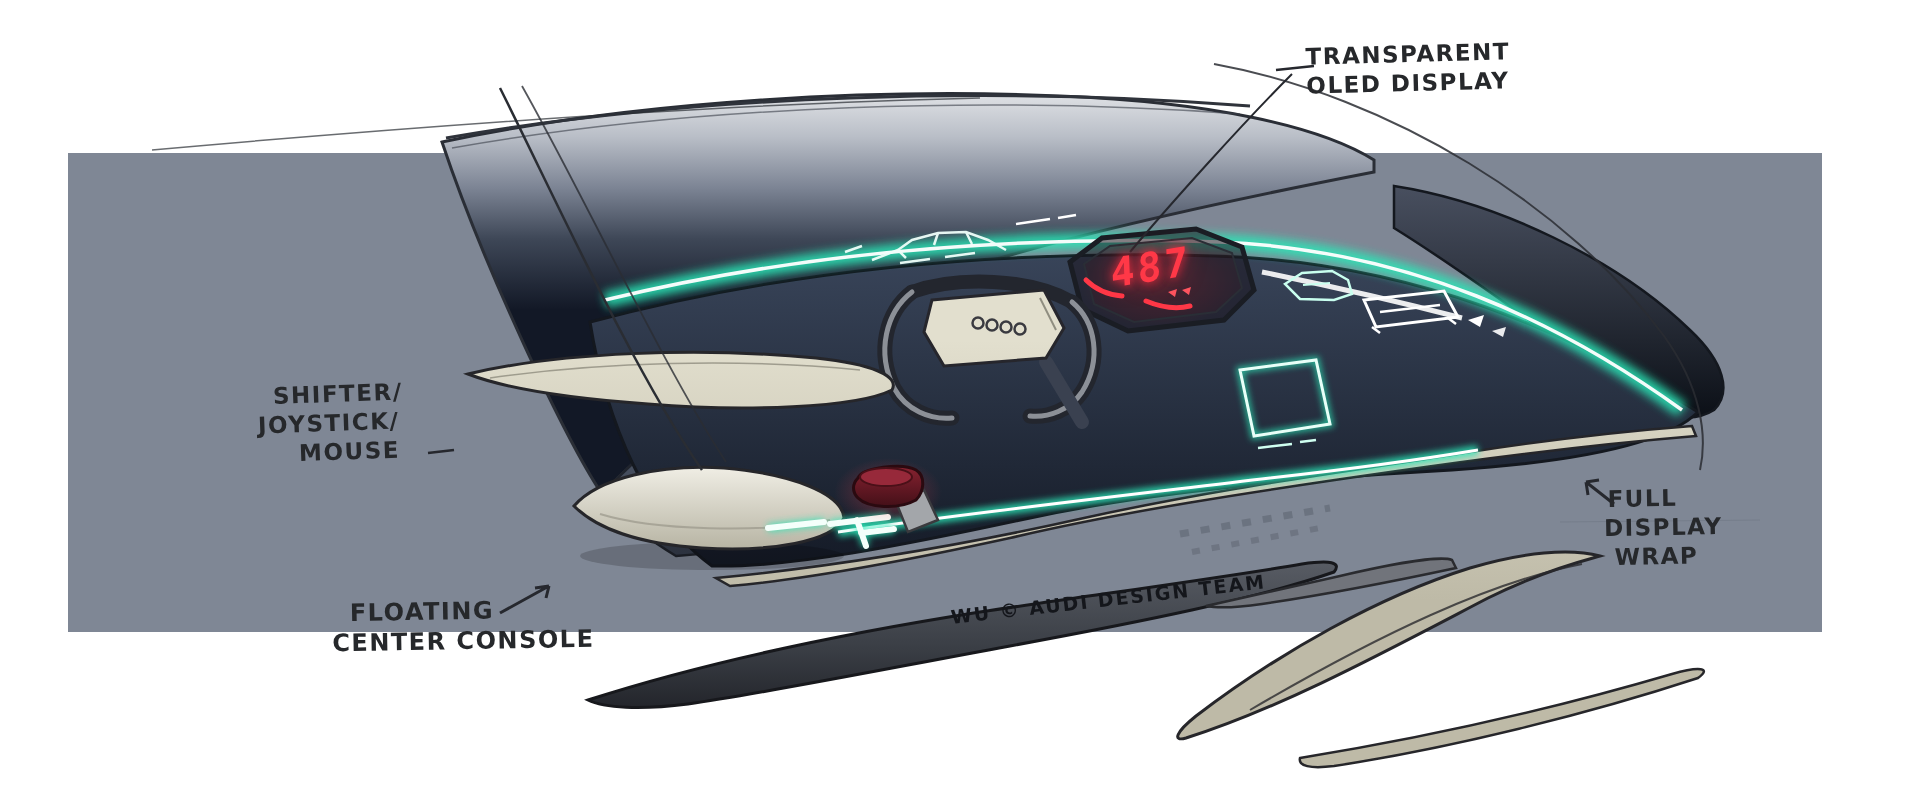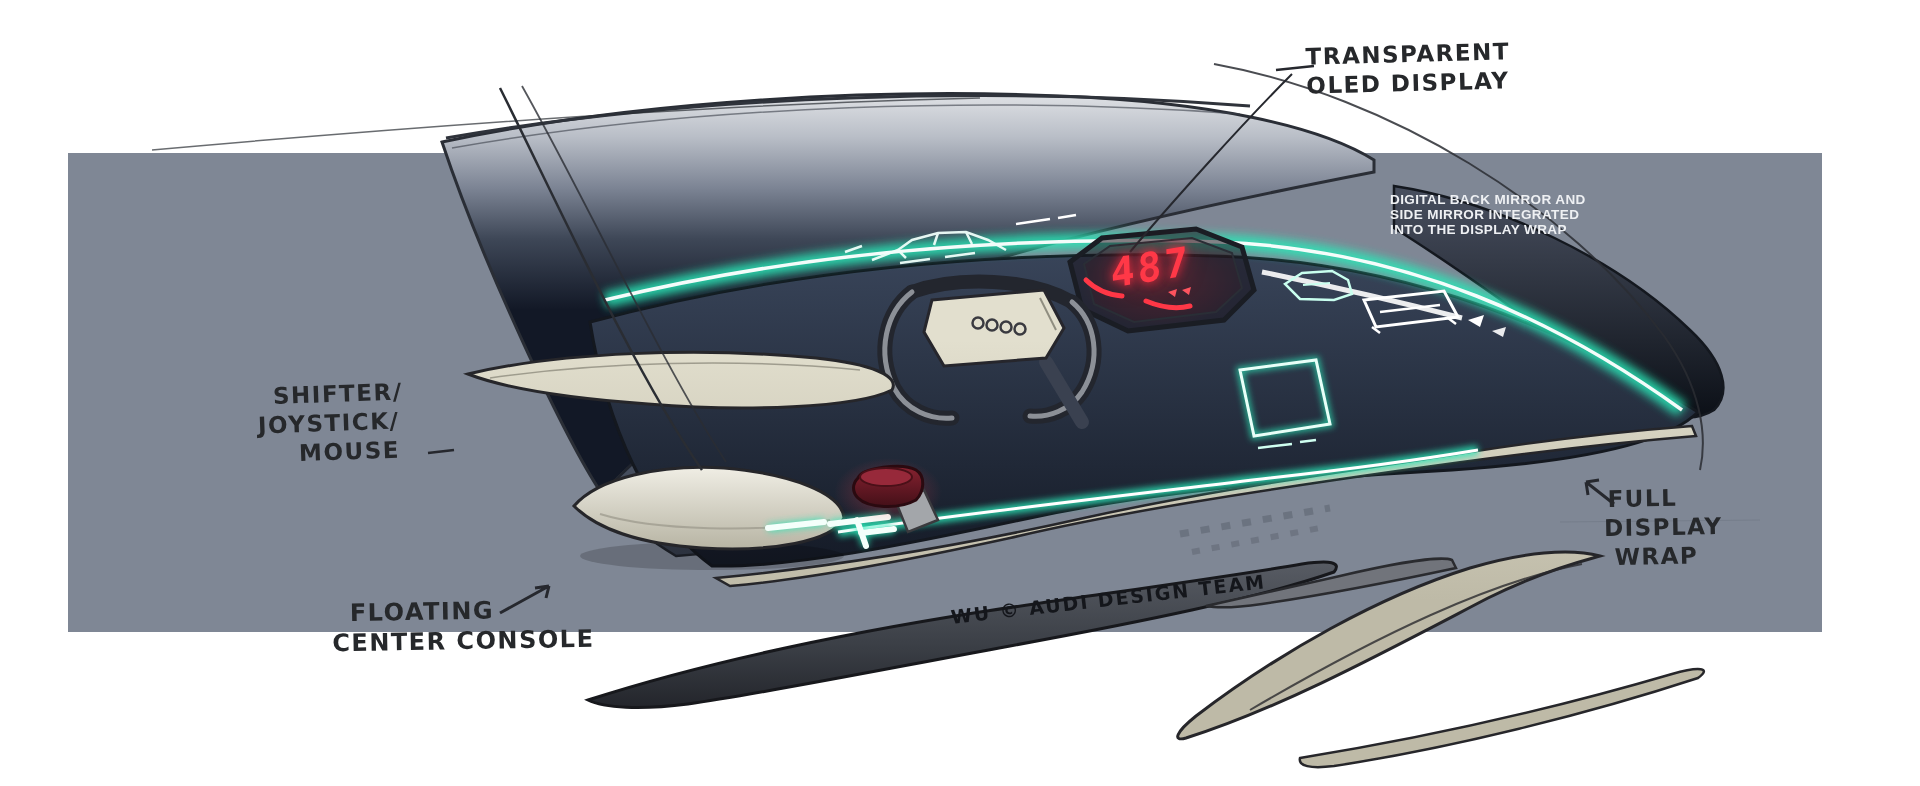--- a/index.html
+++ b/index.html
@@ -245,25 +245,20 @@
         <path d="M 1614 504 L 1586 482 M 1586 482 L 1599 480 M 1586 482 L 1588 495"></path>
       </g>
     </g>
   </svg>
 
   <div class="hand lbl-oled">
     <div>TRANSPARENT</div>
     <div>OLED DISPLAY</div>
   </div>
 
-  <div class="note">
-    <div>DIGITAL BACK MIRROR AND</div>
-    <div>SIDE MIRROR INTEGRATED</div>
-    <div>INTO THE DISPLAY WRAP</div>
-  </div>
 
   <div class="hand lbl-shifter">
     <div class="l1">SHIFTER/</div>
     <div class="l2">JOYSTICK/</div>
     <div class="l3">MOUSE</div>
   </div>
 
   <div class="hand lbl-floating">
     <div class="l1">FLOATING</div>
     <div class="l2">CENTER CONSOLE</div>

